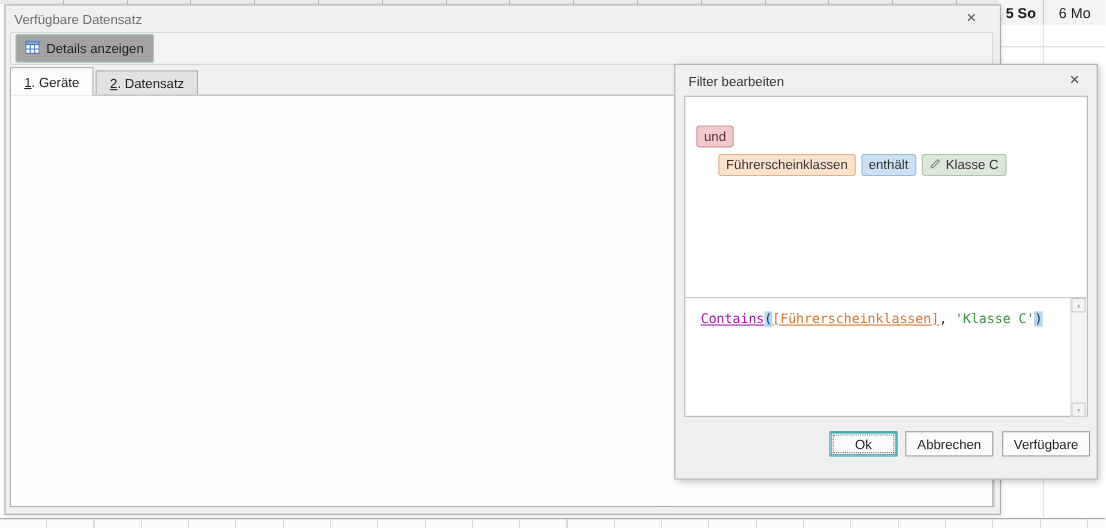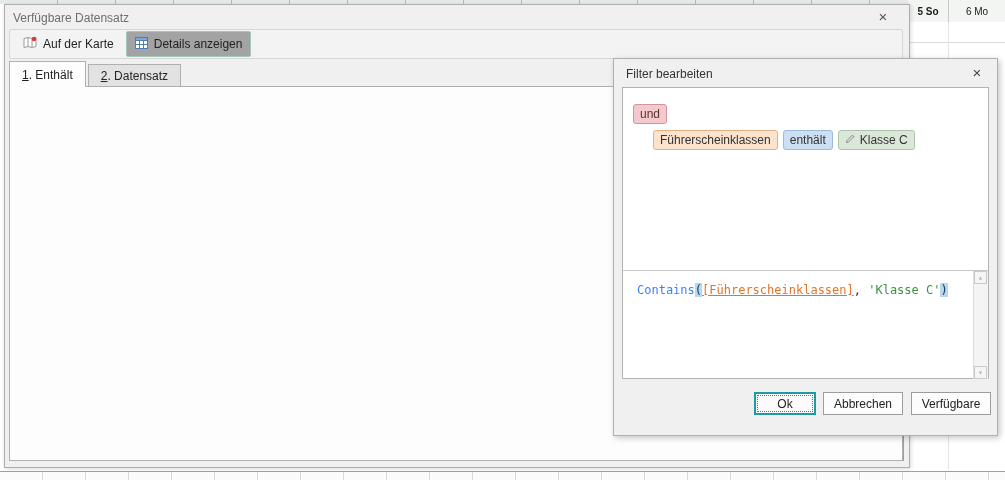--- a/index.html
+++ b/index.html
@@ -3,21 +3,21 @@
 <meta charset="utf-8">
 <style>
   html,body{margin:0;padding:0;background:#fff;}
   #canvas{position:relative;width:1005px;height:480px;overflow:hidden;
           font-family:"Liberation Sans",sans-serif;font-size:12px;color:#1a1a1a;background:#fff;}
   .abs{position:absolute;}
   
   .bg-top-strip{left:0;top:0;width:908px;height:4px;
     background:repeating-linear-gradient(90deg,#e7ebe7 0 57px,#b3bab3 57px 58px);}
   .bg-day-header{left:908px;top:0;width:97px;height:22px;display:flex;background:#f2f5f2;
-    border-bottom:1px solid #b9bfb9;font-size:10px;}
+    border-bottom:1px solid #b9bfb9;font-size:13px;}
   .day-cell{display:flex;align-items:center;justify-content:center;height:100%;}
   .day-cell.b{width:40px;font-weight:bold;}
   .day-cell.r{flex:1;border-left:1px solid #c9c9c9;}
   .bg-right-area{left:908px;top:22px;width:97px;height:448px;background:#fff;}
   .bg-right-hline{left:0;top:20px;width:97px;border-top:1px solid #dadada;height:0;}
   .bg-right-vline{left:40px;top:0;bottom:0;border-left:1px solid #e4e4e4;width:0;}
   .bg-bottom-strip{left:0;top:471px;width:1005px;height:9px;border-top:1px solid #9f9f9f;
     background:repeating-linear-gradient(90deg,#fbfbfb 0 42px,#d9d9d9 42px 43px);}
   
   .window{left:4px;top:4px;width:904px;height:462px;background:#f0f0f0;
@@ -82,25 +82,25 @@
   .bracket.r{border-left:none;margin-left:-6px;}
   
   .right-panel{left:602px;top:429px;width:297px;height:27px;background:#fff;border-right:1px solid #9e9e9e;box-sizing:border-box;}
   .nav-right{position:absolute;left:0;right:0;bottom:0;height:18px;}
   
   .dialog{left:613px;top:58px;width:385px;height:378px;background:#f0f0f0;border:1px solid #b0b0b0;
     box-shadow:2px 2px 6px rgba(0,0,0,.22);z-index:5;box-sizing:border-box;}
   .dlg-title{left:12px;top:8px;color:#333;}
   .dlg-close{right:12px;top:5px;width:16px;height:18px;text-align:center;font-size:15px;color:#444;}
   .dlg-inner{left:8px;top:28px;width:367px;height:292px;background:#fff;border:1px solid #b3b3b3;box-sizing:border-box;}
-  .tree{height:182px;padding:16px 10px;box-sizing:border-box;}
+  .tree{height:182px;padding:26px 10px;box-sizing:border-box;}
   .tree-child{margin-left:20px;margin-top:6px;display:flex;gap:5px;align-items:center;}
   .code{border-top:1px solid #c9c9c9;height:109px;position:relative;padding:12px 14px 0;box-sizing:border-box;
     font-family:"DejaVu Sans Mono","Liberation Mono",monospace;font-size:12px;white-space:pre;}
-  .c-fn{color:#3b82f6;}
+  .c-fn{color:#a21caf;text-decoration:underline;}
   .c-par{color:#123f66;background:#b8d7ec;}
   .c-field{color:#e0762e;text-decoration:underline;}
   .c-punct{color:#333;}
   .c-str{color:#3d9142;}
   .vscroll{position:absolute;right:0;top:0;bottom:0;width:14px;background:#f4f4f4;border-left:1px solid #dcdcdc;}
   .vs-btn{position:absolute;left:0;width:13px;height:13px;background:#f5f5f5;border:1px solid #c9c9c9;box-sizing:border-box;
     display:flex;align-items:center;justify-content:center;font-size:8px;color:#b0b0b0;}
   .vs-up{top:0;}.vs-down{bottom:0;}
   .dlg-btn{height:23px;position:absolute;top:333px;}
   .btn-ok{left:140px;width:62px;border:1px solid #1d9aa2;box-shadow:0 0 0 1px #1d9aa2 inset;position:absolute;}
@@ -122,42 +122,34 @@
     <div class="abs bg-right-hline"></div>
     <div class="abs bg-right-vline"></div>
   </div>
   <div class="abs bg-bottom-strip"></div>
 
   <div class="abs window">
     <div class="abs win-title">Verfügbare Datensatz</div>
     <div class="abs win-close">×</div>
 
     <div class="abs toolbar">
-      <div class="tbtn">
-        <span><svg width="14" height="13" viewBox="0 0 14 13">
-              <path d="M1 2.5 L5 1.5 L9 2.5 L13 1.5 L13 10.5 L9 11.5 L5 10.5 L1 11.5 Z" fill="#fdfdfd" stroke="#9a9a9a"></path>
-              <path d="M5 1.5 V10.5 M9 2.5 V11.5" stroke="#9a9a9a" fill="none"></path>
-              <circle cx="11" cy="3" r="2.2" fill="#d33a3a"></circle>
-            </svg></span>
-        <span>Auf der Karte</span>
-      </div>
       <div class="tbtn sel">
         <span><svg width="13" height="12" viewBox="0 0 13 12">
               <rect x="0.5" y="0.5" width="12" height="11" fill="#fff" stroke="#4d7cb8"></rect>
               <rect x="0.5" y="0.5" width="12" height="3" fill="#7da7d8" stroke="#4d7cb8"></rect>
               <path d="M4.5 3.5 V11.5 M8.5 3.5 V11.5 M0.5 7.5 H12.5" stroke="#4d7cb8"></path>
             </svg></span>
         <span>Details anzeigen</span>
       </div>
     </div>
 
     <div class="abs tabs">
       <div class="tab active">
         <span class="tab-num">1</span>
-          <span>. Enthält</span>
+          <span>. Geräte</span>
       </div>
       <div class="tab inactive">
         <span class="tab-num">2</span>
           <span>. Datensatz</span>
       </div>
     </div>
 
     <div class="abs page"></div>
 
     <input class="abs search-input" type="text" placeholder="Bitte Suchtext hier eingeben..." style="">

